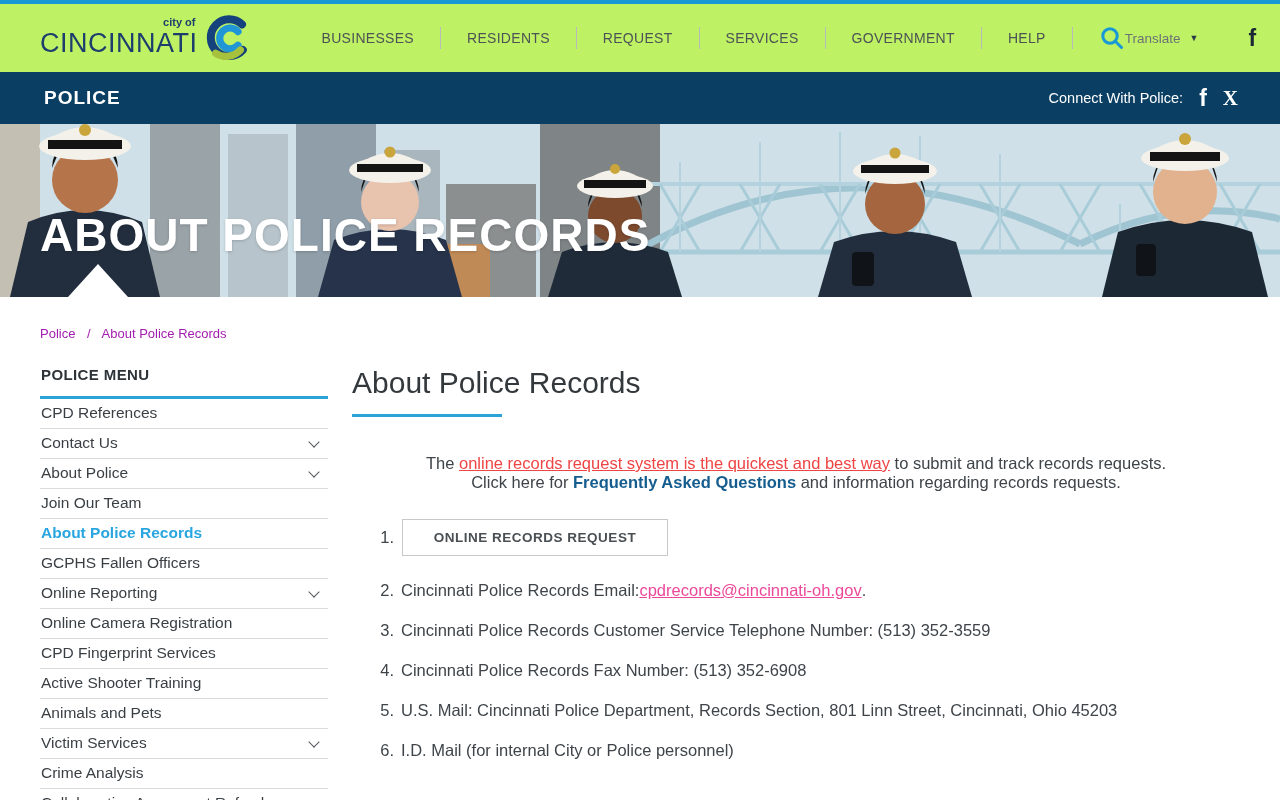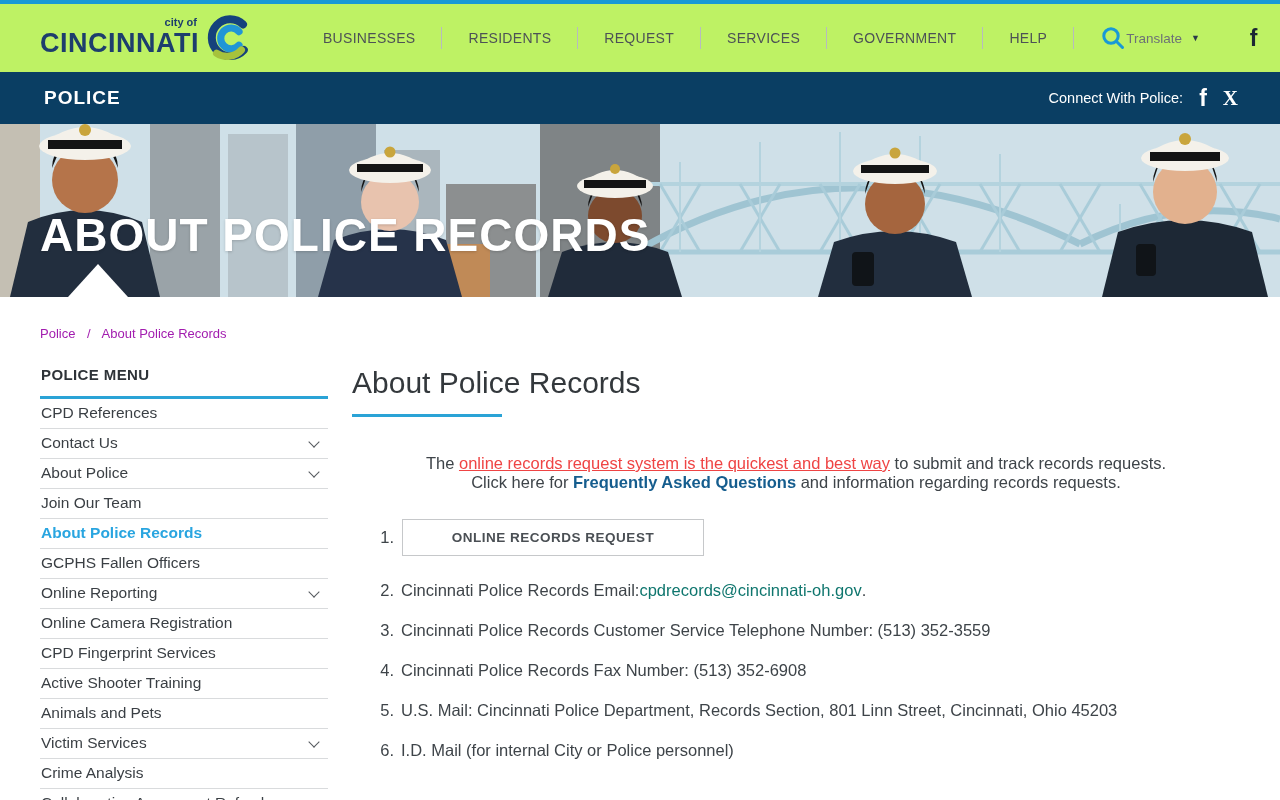--- a/index.html
+++ b/index.html
@@ -6,21 +6,21 @@
   html,body { width:1280px; height:800px; overflow:hidden; background:#fff;
     font-family:"Liberation Sans", sans-serif; }
 
   .top-strip { height:4px; background:#1899d6; }
 
   
   .city-header { height:68px; background:#bef264; display:flex; align-items:center; padding:0 38px 0 40px; }
   .logo { display:flex; align-items:center; cursor:pointer; }
   .logo-textwrap { position:relative; padding-top:10px; }
   .logo-cityof { position:absolute; top:-2px; right:2px; font-size:11px; color:#1d3e6d; font-weight:bold; }
-  .logo-name { font-size:27px; font-weight:bold; color:#1d3e6d; letter-spacing:0.5px; }
+  .logo-name { font-size:27px; font-weight:normal; color:#1d3e6d; letter-spacing:0.5px; }
   .logo-swirl { margin-left:4px; }
 
   .main-nav { display:flex; align-items:center; margin-left:46px; }
   .nav-item { font-size:14px; color:#4d5256; letter-spacing:0.3px; padding:3px 26px;
     border-right:1px solid #b7bbbe; cursor:pointer; white-space:nowrap; }
   .search-btn { padding:0 0 0 26px; cursor:pointer; display:flex; align-items:center; }
 
   .header-right { margin-left:auto; display:flex; align-items:center; }
   .translate { display:flex; align-items:center; font-size:13.5px; color:#6c7176; cursor:pointer; }
   .translate-caret { font-size:9px; color:#2b3a4a; margin-left:9px; }
@@ -66,25 +66,25 @@
   .heading-rule { width:150px; height:3px; background:#2aa3d6; margin-top:14px; }
 
   .intro p { text-align:center; font-size:16.5px; color:#3e4449; }
   .intro p:first-child { margin-top:37px; }
   .u-link { color:#ef4444; text-decoration:underline; cursor:pointer; }
   .faq-link { color:#155d8e; font-weight:bold; cursor:pointer; }
 
   .rlist { margin:27px 0 0 24px; }
   .rlist-row { display:flex; align-items:center; font-size:16.5px; color:#3e4449; margin-bottom:21px; }
   .rlist-num { min-width:18px; text-align:right; margin-right:7px; flex-shrink:0; }
-  .records-btn { display:inline-block; border:1px solid #c6c8ca; background:#fff; width:302px;
+  .records-btn { display:inline-block; border:1px solid #c6c8ca; background:#fff; width:266px;
     padding:10px 0; text-align:center; font-weight:bold; font-size:13.5px; letter-spacing:0.5px;
     color:#4a4f54; cursor:pointer; margin-left:1px; font-family:"Liberation Sans",sans-serif; }
   .row-btn { margin-bottom:25px; }
-  .inline-link { color:#0f766e; cursor:pointer; }
+  .inline-link { color:#ec4899; cursor:pointer;text-decoration:underline; }
 </style>
 </head>
 <body>
 
 <div class="top-strip"></div>
 
 <header class="city-header">
   <div class="logo">
     <div class="logo-textwrap">
       <span class="logo-cityof">city of</span>

